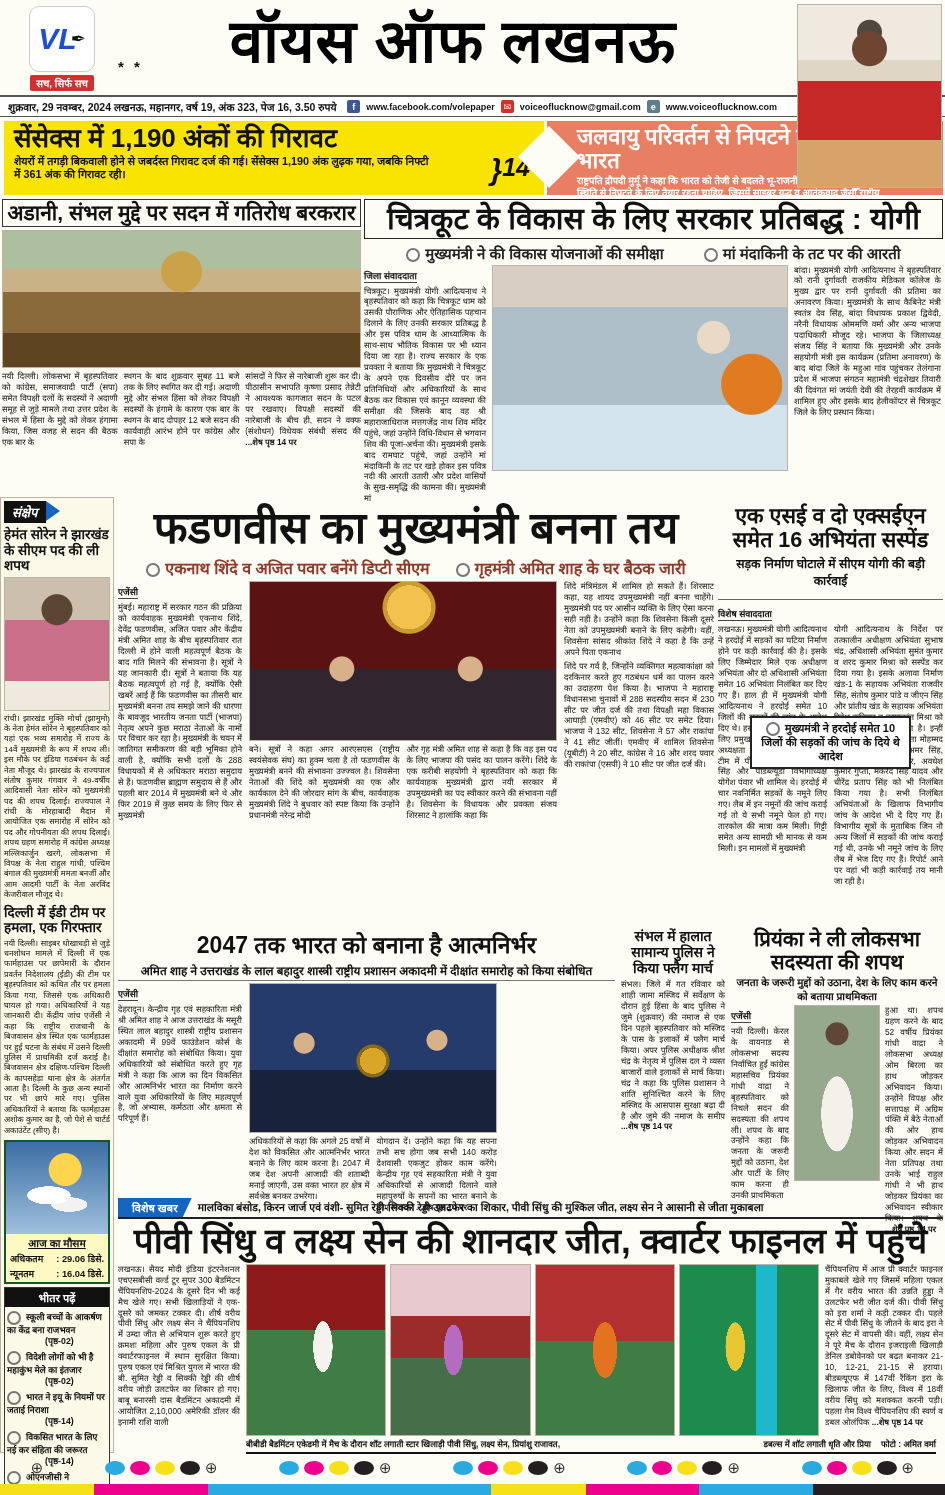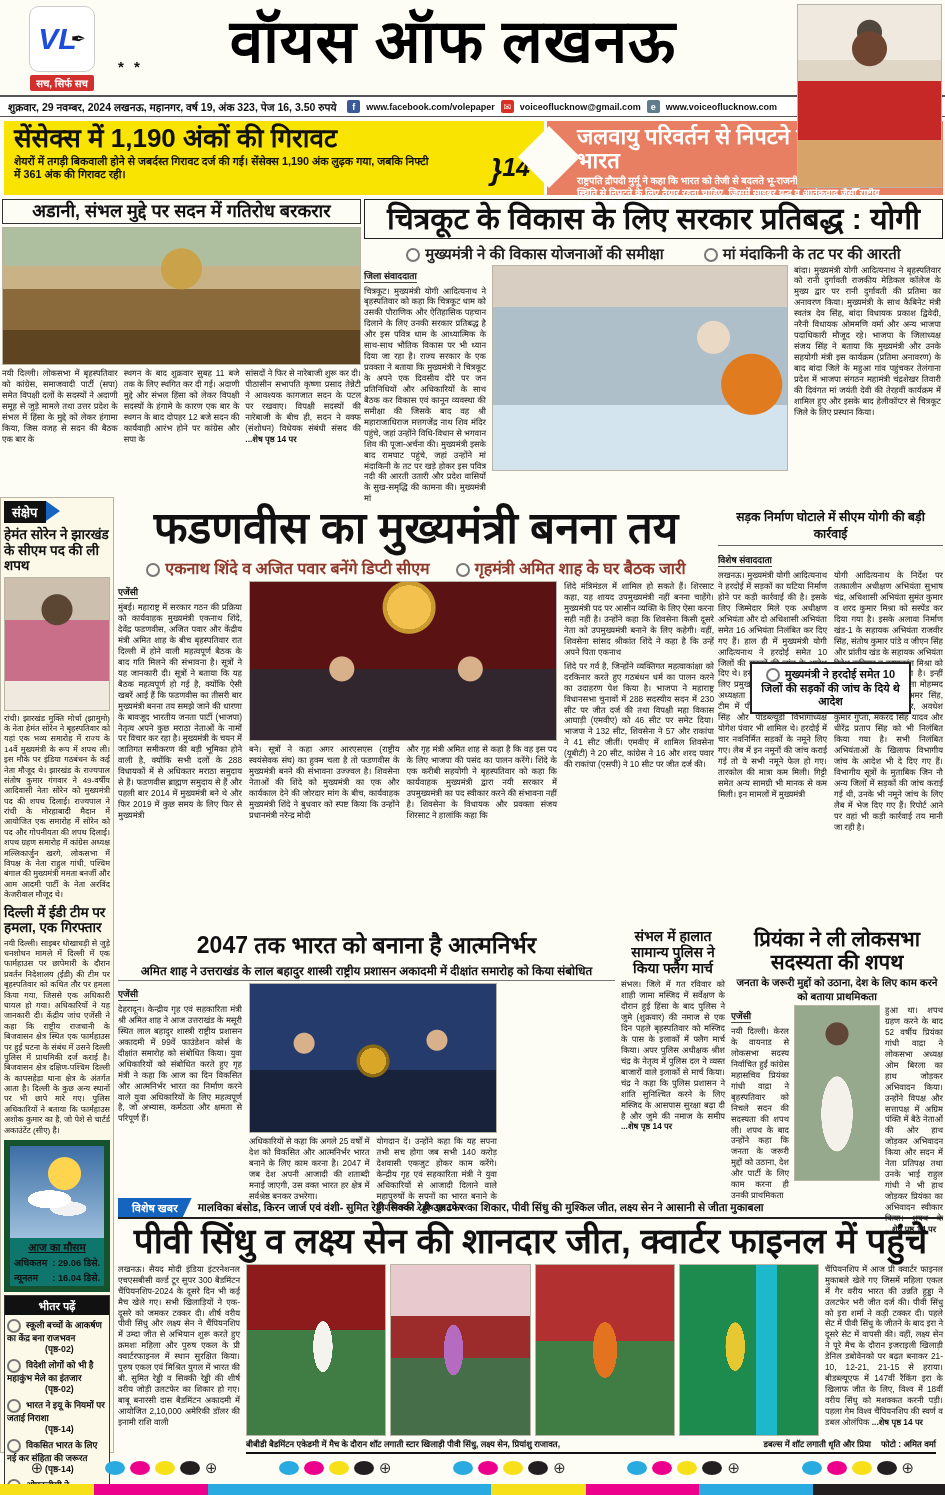--- a/index.html
+++ b/index.html
@@ -44,21 +44,21 @@
   .pgref .brace{font-size:30px;vertical-align:-4px;}
   #climate{left:547px;top:121px;width:396px;height:74px;background:#e87f63;color:#fff;
            box-sizing:border-box;padding:4px 10px 4px 30px;}
   #climate .diamond{position:absolute;left:-20px;top:14px;width:44px;height:44px;background:#fdfcf5;
                     transform:rotate(45deg);}
   #climate h2{margin:0;font-size:22px;font-weight:900;line-height:1.1;}
   #climate p{margin:2px 0 0 0;font-size:9.6px;font-weight:bold;line-height:1.25;width:315px;}
   #climate .pgref{color:#fff;right:48px;bottom:4px;}
   
   #adani{left:2px;top:199px;width:359px;height:296px;}
-  #adani .hl{border:1.5px solid #333;padding:2px;font-size:18px;font-weight:800;text-align:center;line-height:1.05;}
+  #adani .hl{border:1.5px solid #333;padding:2px;font-size:21px;font-weight:800;text-align:center;line-height:1.05;}
   #adani .photo{width:100%;height:138px;margin:3px 0;
      background:
        radial-gradient(circle at 50% 30%, #caa24a 0 20px, transparent 21px),
        linear-gradient(180deg,#aebfa0 0 28%,#c9b286 28% 45%,#8a6a3a 45% 75%,#5f4422 75% 100%);}
   #adani .cols{display:flex;gap:6px;}
   #adani .cols>div{flex:1;}
   
   #chit{left:364px;top:199px;width:579px;height:303px;}
   #chit .hl{border:1.5px solid #222;padding:3px 2px;font-size:30px;font-weight:800;text-align:center;line-height:1.05;}
   #chit .bullets{display:flex;justify-content:center;gap:40px;font-size:15px;font-weight:700;
@@ -72,30 +72,30 @@
        radial-gradient(circle at 75% 35%, #ead9c4 0 16px, transparent 17px),
        linear-gradient(180deg,#d8cfc2 0 20%,#aebfc9 20% 68%,#d4e4ee 68% 100%);}
   #chit .caps{display:flex;gap:8px;margin-top:2px;}
   #chit .caps>div{flex:1;font-weight:bold;font-size:8.3px;line-height:1.25;}
   #banda{width:147px;}
   #banda .hl2{font-size:14px;font-weight:800;line-height:1.15;border:1px solid #333;padding:2px;margin-bottom:3px;text-align:left;}
   
   #sidebar{left:0;top:497px;width:114px;height:956px;border:1px solid #b9b4a6;background:#fdf9e8;
            box-sizing:border-box;padding:3px;}
   #sidebar .band{position:relative;background:#111;color:#fff;font-size:13px;font-weight:bold;
-                 padding:2px 8px;display:inline-block;}
+                 padding:2px 8px;display:inline-block;font-style:italic;}
   #sidebar .band:after{content:"";position:absolute;right:-14px;top:0;border-left:14px solid #1565c0;
                  border-top:10px solid transparent;border-bottom:10px solid transparent;}
   .sb-h{font-size:13.5px;font-weight:800;line-height:1.15;margin:4px 0 3px 0;}
   #soren-photo{width:100%;height:134px;margin-bottom:3px;
      background:
        radial-gradient(circle at 50% 24%, #5b4634 0 15px, transparent 16px),
        linear-gradient(180deg,#cdbfae 0 32%,#c96f8a 32% 78%,#efe9df 78% 100%);}
   .sb-t{font-size:8px;line-height:1.3;text-align:justify;margin:0 0 4px 0;}
-  #weather{border:6px solid #14532d;background:#0f766e;margin:3px 0;}
+  #weather{border:2px solid #14532d;background:#fef9c3;margin:3px 0;}
   #weather .art{height:92px;position:relative;
      background:
        radial-gradient(circle at 58% 30%, #ffd54f 0 16px, rgba(255,213,79,0) 17px),
        radial-gradient(ellipse 36px 15px at 42% 58%, #fff 0 60%, transparent 61%),
        radial-gradient(ellipse 30px 12px at 62% 68%, #f2f2f2 0 60%, transparent 61%),
        linear-gradient(180deg,#3c6ea5,#9fc0dd);}
   #weather .wt{font-size:10.5px;font-weight:bold;text-decoration:underline;text-align:center;margin:2px 0;}
   #weather .row{display:flex;justify-content:space-between;font-size:9.3px;font-weight:bold;padding:0 4px 2px 4px;}
   #inside{border:1px solid #333;margin-top:3px;background:#fdf9e8;}
   #inside .iband{background:#111;color:#fff;text-align:center;font-size:11px;font-weight:bold;padding:2px;}
@@ -118,21 +118,21 @@
        radial-gradient(circle at 52% 16%, #f2c14e 0 22px, #c99b2f 22px 26px, transparent 27px),
        radial-gradient(circle at 30% 55%, #d8b08a 0 12px, transparent 13px),
        radial-gradient(circle at 72% 55%, #d8b08a 0 12px, transparent 13px),
        linear-gradient(180deg,#5a1212 0 55%,#32262e 55% 100%);}
   #fad .mid .two{display:flex;gap:7px;}
   #fad .mid .two>div{flex:1;}
   #fad .c5{width:150px;}
   
   #eng{left:718px;top:505px;width:225px;height:420px;}
   #eng .hl{font-size:21.5px;font-weight:800;text-align:center;line-height:1.1;margin:0;}
-  #eng .sub{font-size:12.3px;font-weight:bold;text-align:center;margin:3px 0;border-bottom:1px solid #666;padding-bottom:3px;}
+  #eng .sub{font-size:12.3px;font-weight:bold;text-align:center;margin:3px 0;border-bottom:1px solid #666;padding-bottom:10px;}
   #eng .content{position:relative;display:flex;gap:7px;}
   #eng .content>div{flex:1;}
   #eng .hbox{position:absolute;left:32px;right:32px;top:92px;background:#fff;border:2px solid #222;
              padding:4px;font-size:11px;font-weight:800;line-height:1.2;z-index:2;text-align:center;}
   
   #atma{left:118px;top:928px;width:497px;height:268px;}
   #atma .hl{font-size:23px;font-weight:900;text-align:center;margin:0;}
   #atma .sub{font-size:11.8px;font-weight:bold;text-align:center;margin:2px 0;border-bottom:1px solid #777;padding-bottom:2px;}
   #atma .content{display:flex;gap:7px;}
   #atma .c1{width:124px;}
@@ -318,20 +318,21 @@
         </div>
       </div>
       <div class="c5">
         <p class="bt">शिंदे मंत्रिमंडल में शामिल हो सकते हैं। शिरसाट कहा, यह शायद उपमुख्यमंत्री नहीं बनना चाहेंगे। मुख्यमंत्री पद पर आसीन व्यक्ति के लिए ऐसा करना सही नहीं है। उन्होंने कहा कि शिवसेना किसी दूसरे नेता को उपमुख्यमंत्री बनाने के लिए कहेगी। वहीं, शिवसेना सांसद श्रीकांत शिंदे ने कहा है कि उन्हें अपने पिता एकनाथ</p>
         <p class="bt">शिंदे पर गर्व है, जिन्होंने व्यक्तिगत महत्वाकांक्षा को दरकिनार करते हुए गठबंधन धर्म का पालन करने का उदाहरण पेश किया है। भाजपा ने महाराष्ट्र विधानसभा चुनावों में 288 सदस्यीय सदन में 230 सीट पर जीत दर्ज की तथा विपक्षी महा विकास आघाड़ी (एमवीए) को 46 सीट पर समेट दिया। भाजपा ने 132 सीट, शिवसेना ने 57 और राकांपा ने 41 सीट जीतीं। एमवीए में शामिल शिवसेना (यूबीटी) ने 20 सीट, कांग्रेस ने 16 और शरद पवार की राकांपा (एसपी) ने 10 सीट पर जीत दर्ज की।</p>
       </div>
     </div>
   </div>
 
   <div id="eng" class="abs">
+    <h2 class="hl">एक एसई व दो एक्सईएन समेत 16 अभियंता सस्पेंड</h2>
     <div class="sub">सड़क निर्माण घोटाले में सीएम योगी की बड़ी कार्रवाई</div>
     <span class="byline">विशेष संवाददाता</span>
     <div class="content">
       <div class="hbox"><span class="circle"></span><span>मुख्यमंत्री ने हरदोई समेत 10 जिलों की सड़कों की जांच के दिये थे आदेश</span></div>
       <div class="bt">लखनऊ। मुख्यमंत्री योगी आदित्यनाथ ने हरदोई में सड़कों का घटिया निर्माण होने पर कड़ी कार्रवाई की है। इसके लिए जिम्मेदार मिले एक अधीक्षण अभियंता और दो अधिशासी अभियंता समेत 16 अभियंता निलंबित कर दिए गए हैं। हाल ही में मुख्यमंत्री योगी आदित्यनाथ ने हरदोई समेत 10 जिलों की सड़कों की जांच के आदेश दिए थे। हरदोई में सड़कों की जांच के लिए प्रमुख सचिव अजय चौहान की अध्यक्षता में एक टीम गए थे। इस टीम में पीडब्ल्यूडी सलाहकार वीके सिंह और पीडब्ल्यूडी विभागाध्यक्ष योगेश पंवार भी शामिल थे। हरदोई में चार नवनिर्मित सड़कों के नमूने लिए गए। लैब में इन नमूनों की जांच कराई गई तो ये सभी नमूने फेल हो गए। तारकोल की मात्रा कम मिली। गिट्टी समेत अन्य सामग्री भी मानक से कम मिली। इन मामलों में मुख्यमंत्री</div>
       <div class="bt">योगी आदित्यनाथ के निर्देश पर तत्कालीन अधीक्षण अभियंता सुभाष चंद्र, अधिशासी अभियंता सुमंत कुमार व शरद कुमार मिश्रा को सस्पेंड कर दिया गया है। इसके अलावा निर्माण खंड-1 के सहायक अभियंता राजवीर सिंह, संतोष कुमार पांडे व जीएन सिंह और प्रांतीय खंड के सहायक अभियंता रितेश कटियार व कृष्णकांत मिश्रा को भी सस्पेंड कर दिया गया है। इन्हीं मामलों में 8 अवर अभियंता मोहम्मद शोएब, राजीव कुमार, अमर सिंह, रुचि गुप्ता, सत्येंद्र कुमार, अवधेश कुमार गुप्ता, मकरंद सिंह यादव और धीरेंद्र प्रताप सिंह को भी निलंबित किया गया है। सभी निलंबित अभियंताओं के खिलाफ विभागीय जांच के आदेश भी दे दिए गए हैं। विभागीय सूत्रों के मुताबिक जिन नौ अन्य जिलों में सड़कों की जांच कराई गई थी, उनके भी नमूने जांच के लिए लैब में भेज दिए गए हैं। रिपोर्ट आने पर वहां भी कड़ी कार्रवाई तय मानी जा रही है।</div>
     </div>
   </div>
 
   <div id="atma" class="abs">

